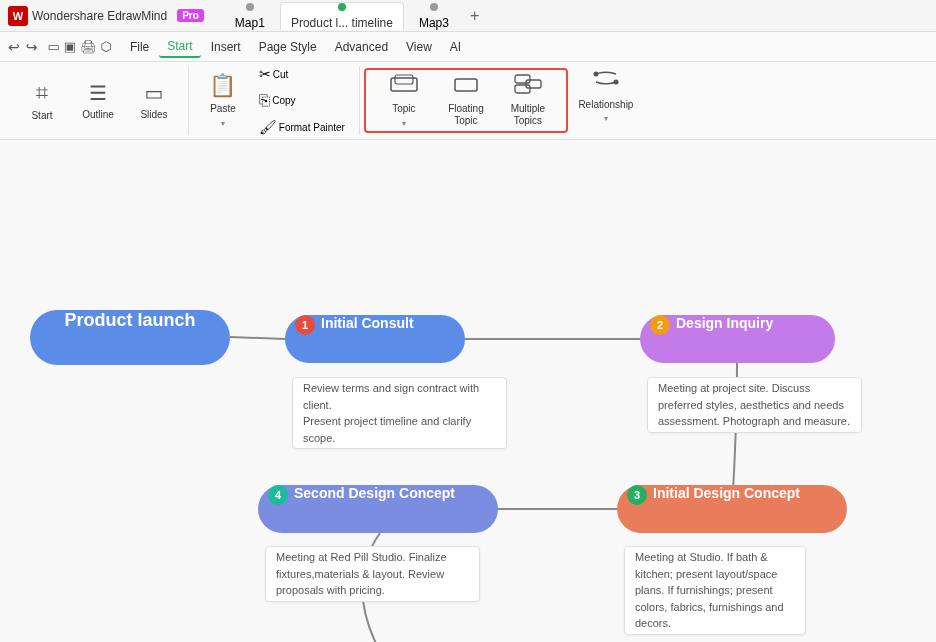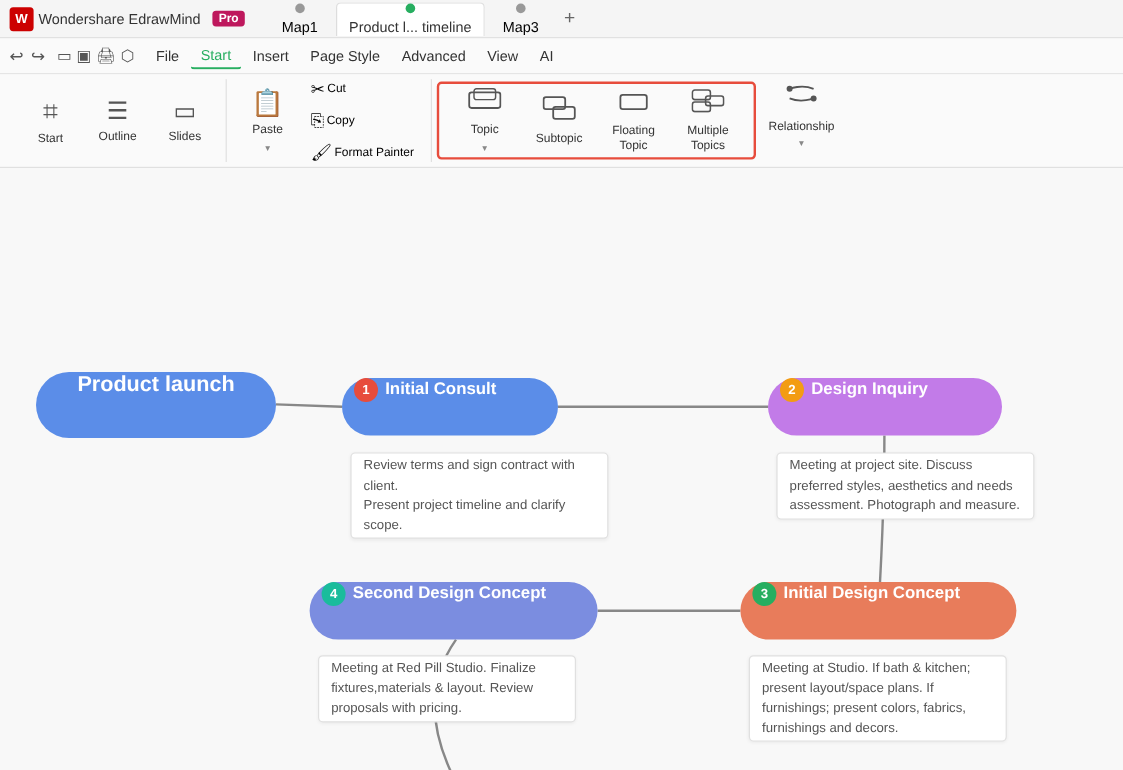--- a/index.html
+++ b/index.html
@@ -18,21 +18,21 @@
     .app-logo {
       width: 20px; height: 20px;
       background: #c00;
       border-radius: 3px;
       display: flex; align-items: center; justify-content: center;
       color: #fff; font-size: 11px; font-weight: bold;
       flex-shrink: 0;
     }
     .app-name { font-size: 12px; color: #333; margin-right: 6px; }
     .pro-badge {
-      background: #be185d; color: #fff; font-size: 10px; padding: 1px 5px;
+      background: #d946ef; color: #fff; font-size: 10px; padding: 1px 5px;
       border-radius: 3px; font-weight: bold;
     }
     .tab {
       display: flex; align-items: center; height: 28px; padding: 0 10px;
       border-radius: 4px 4px 0 0; font-size: 12px; cursor: pointer;
       gap: 5px; border: 1px solid transparent; border-bottom: none; flex-direction: column;
     }
     .tab.active { background: #fff; border-color: #ddd; color: #333; }
     .tab-dot { width: 8px; height: 8px; border-radius: 50%; background: #999; }
     .tab-dot.green { background: #27ae60; }
@@ -221,29 +221,20 @@
       <span style="font-size:20px;">
         <svg width="28" height="20" viewBox="0 0 28 20">
             <rect x="1" y="4" width="26" height="13" rx="2" fill="none" stroke="#555" stroke-width="1.5"></rect>
             <rect x="5" y="1" width="18" height="9" rx="2" fill="none" stroke="#555" stroke-width="1.2"></rect>
           </svg>
       </span>
       <span class="label">Topic</span>
       <span class="caret">▾</span>
     </div>
 
-    <div class="tool-btn-sm">
-      <span style="font-size:20px;">
-        <svg width="28" height="20" viewBox="0 0 28 20">
-            <rect x="1" y="1" width="18" height="10" rx="2" fill="none" stroke="#555" stroke-width="1.5"></rect>
-            <rect x="9" y="9" width="18" height="10" rx="2" fill="none" stroke="#555" stroke-width="1.5"></rect>
-          </svg>
-      </span>
-      <span class="label">Subtopic</span>
-    </div>
 
     <div class="tool-btn-sm">
       <span style="font-size:20px;">
         <svg width="28" height="20" viewBox="0 0 28 20">
             <rect x="3" y="5" width="22" height="12" rx="2" fill="none" stroke="#555" stroke-width="1.5"></rect>
           </svg>
       </span>
       <span class="label">Floating Topic</span>
     </div>
 
@@ -312,21 +303,21 @@
 
   <div class="note-box" style="left:647px; top:237px; width:215px;">
     <span style="white-space:pre-line;">Meeting at project site. Discuss preferred styles, aesthetics and needs assessment. Photograph and measure.</span>
   </div>
 
   <div class="node" style="left:617px; top:345px; width:230px; height:48px; background:#e87c5b; font-size:14px; justify-content:flex-start; padding-left:10px;">
     <span class="badge" style="background:#27ae60;">3</span>
     <span>Initial Design Concept</span>
   </div>
 
-  <div class="note-box" style="left:624px; top:406px; width:215px;">
+  <div class="note-box" style="left:624px; top:406px; width:182px;">
     <span style="white-space:pre-line;">Meeting at Studio. If bath &amp; kitchen; present layout/space plans. If furnishings; present colors, fabrics, furnishings and decors.</span>
   </div>
 
   <div class="node" style="left:258px; top:345px; width:240px; height:48px; background:#7b8de0; font-size:14px; justify-content:flex-start; padding-left:10px;">
     <span class="badge" style="background:#1abc9c;">4</span>
     <span>Second Design Concept</span>
   </div>
 
   <div class="note-box" style="left:265px; top:406px; width:215px;">
     <span style="white-space:pre-line;">Meeting at Red Pill Studio. Finalize fixtures,materials &amp; layout. Review proposals with pricing.</span>

